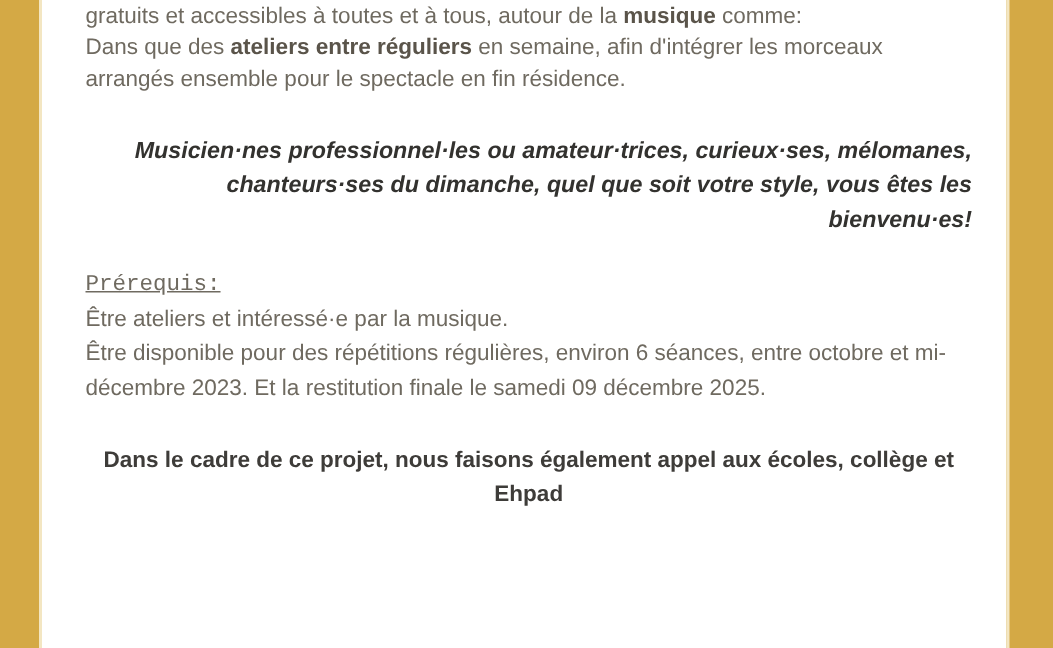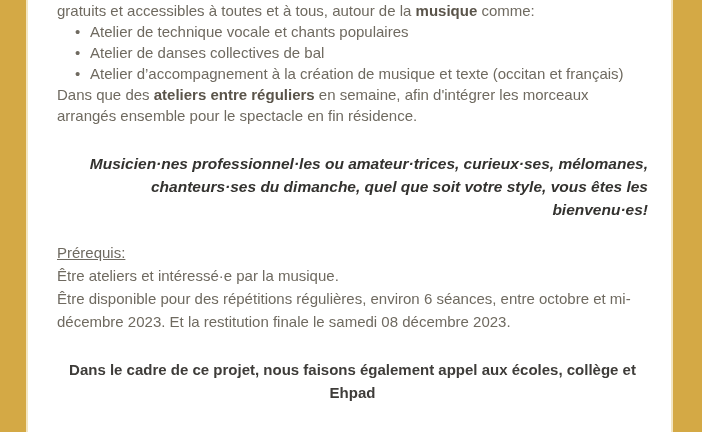--- a/index.html
+++ b/index.html
@@ -73,20 +73,21 @@
     color: #33322f;
     font-size: 15.5px;
     line-height: 23px;
   }
   .prereq-block {
     margin-top: 20px;
     line-height: 23px;
   }
   .prereq-heading {
     text-decoration: underline;
+    font-family: Liberation Mono, monospace;
   }
   .logistics-par {
     margin-top: 15px !important;
     line-height: 22px;
     text-align: justify;
   }
   .closing-par {
     margin-top: 26px !important;
     text-align: center;
     font-weight: bold;
@@ -98,33 +99,28 @@
 <body>
 
 <div class="page">
   <div class="gold-bar left"></div>
   <div class="gold-bar right"></div>
 
   <div class="content">
 
     <p class="body-par"><span>gratuits et accessibles à toutes et à tous, autour de la </span><span class="inline-bold">musique</span><span> comme:</span></p>
 
-    <ul class="bullet-list">
-      <li>Atelier de technique vocale et chants populaires</li>
-      <li>Atelier de danses collectives de bal</li>
-      <li>Atelier d’accompagnement à la création de musique et texte (occitan et français)</li>
-    </ul>
 
     <p class="body-par"><span>Dans que des </span><span class="inline-bold">ateliers entre réguliers</span><span> en semaine, afin d'intégrer les morceaux arrangés ensemble pour le spectacle en fin résidence.</span></p>
 
     <p class="highlight-par"><span>Musicien·nes professionnel·les ou amateur·trices, curieux·ses, mélomanes,</span><br><span>chanteurs·ses du dimanche, quel que soit votre style, vous êtes les bienvenu·es!</span></p>
 
     <div class="prereq-block">
       <p class="prereq-heading">Prérequis:</p>
       <p>Être ateliers et intéressé·e par la musique.</p>
-      <p>Être disponible pour des répétitions régulières, environ 6 séances, entre octobre et mi-décembre 2023. Et la restitution finale le samedi 08 décembre 2023.</p>
+      <p>Être disponible pour des répétitions régulières, environ 6 séances, entre octobre et mi-décembre 2023. Et la restitution finale le samedi 09 décembre 2025.</p>
     </div>
 
 
     <p class="closing-par"><span>Dans le cadre de ce projet, nous faisons également appel aux écoles, collège et Ehpad</span><br></p>
 
   </div>
 </div>
 
 </body></html>

